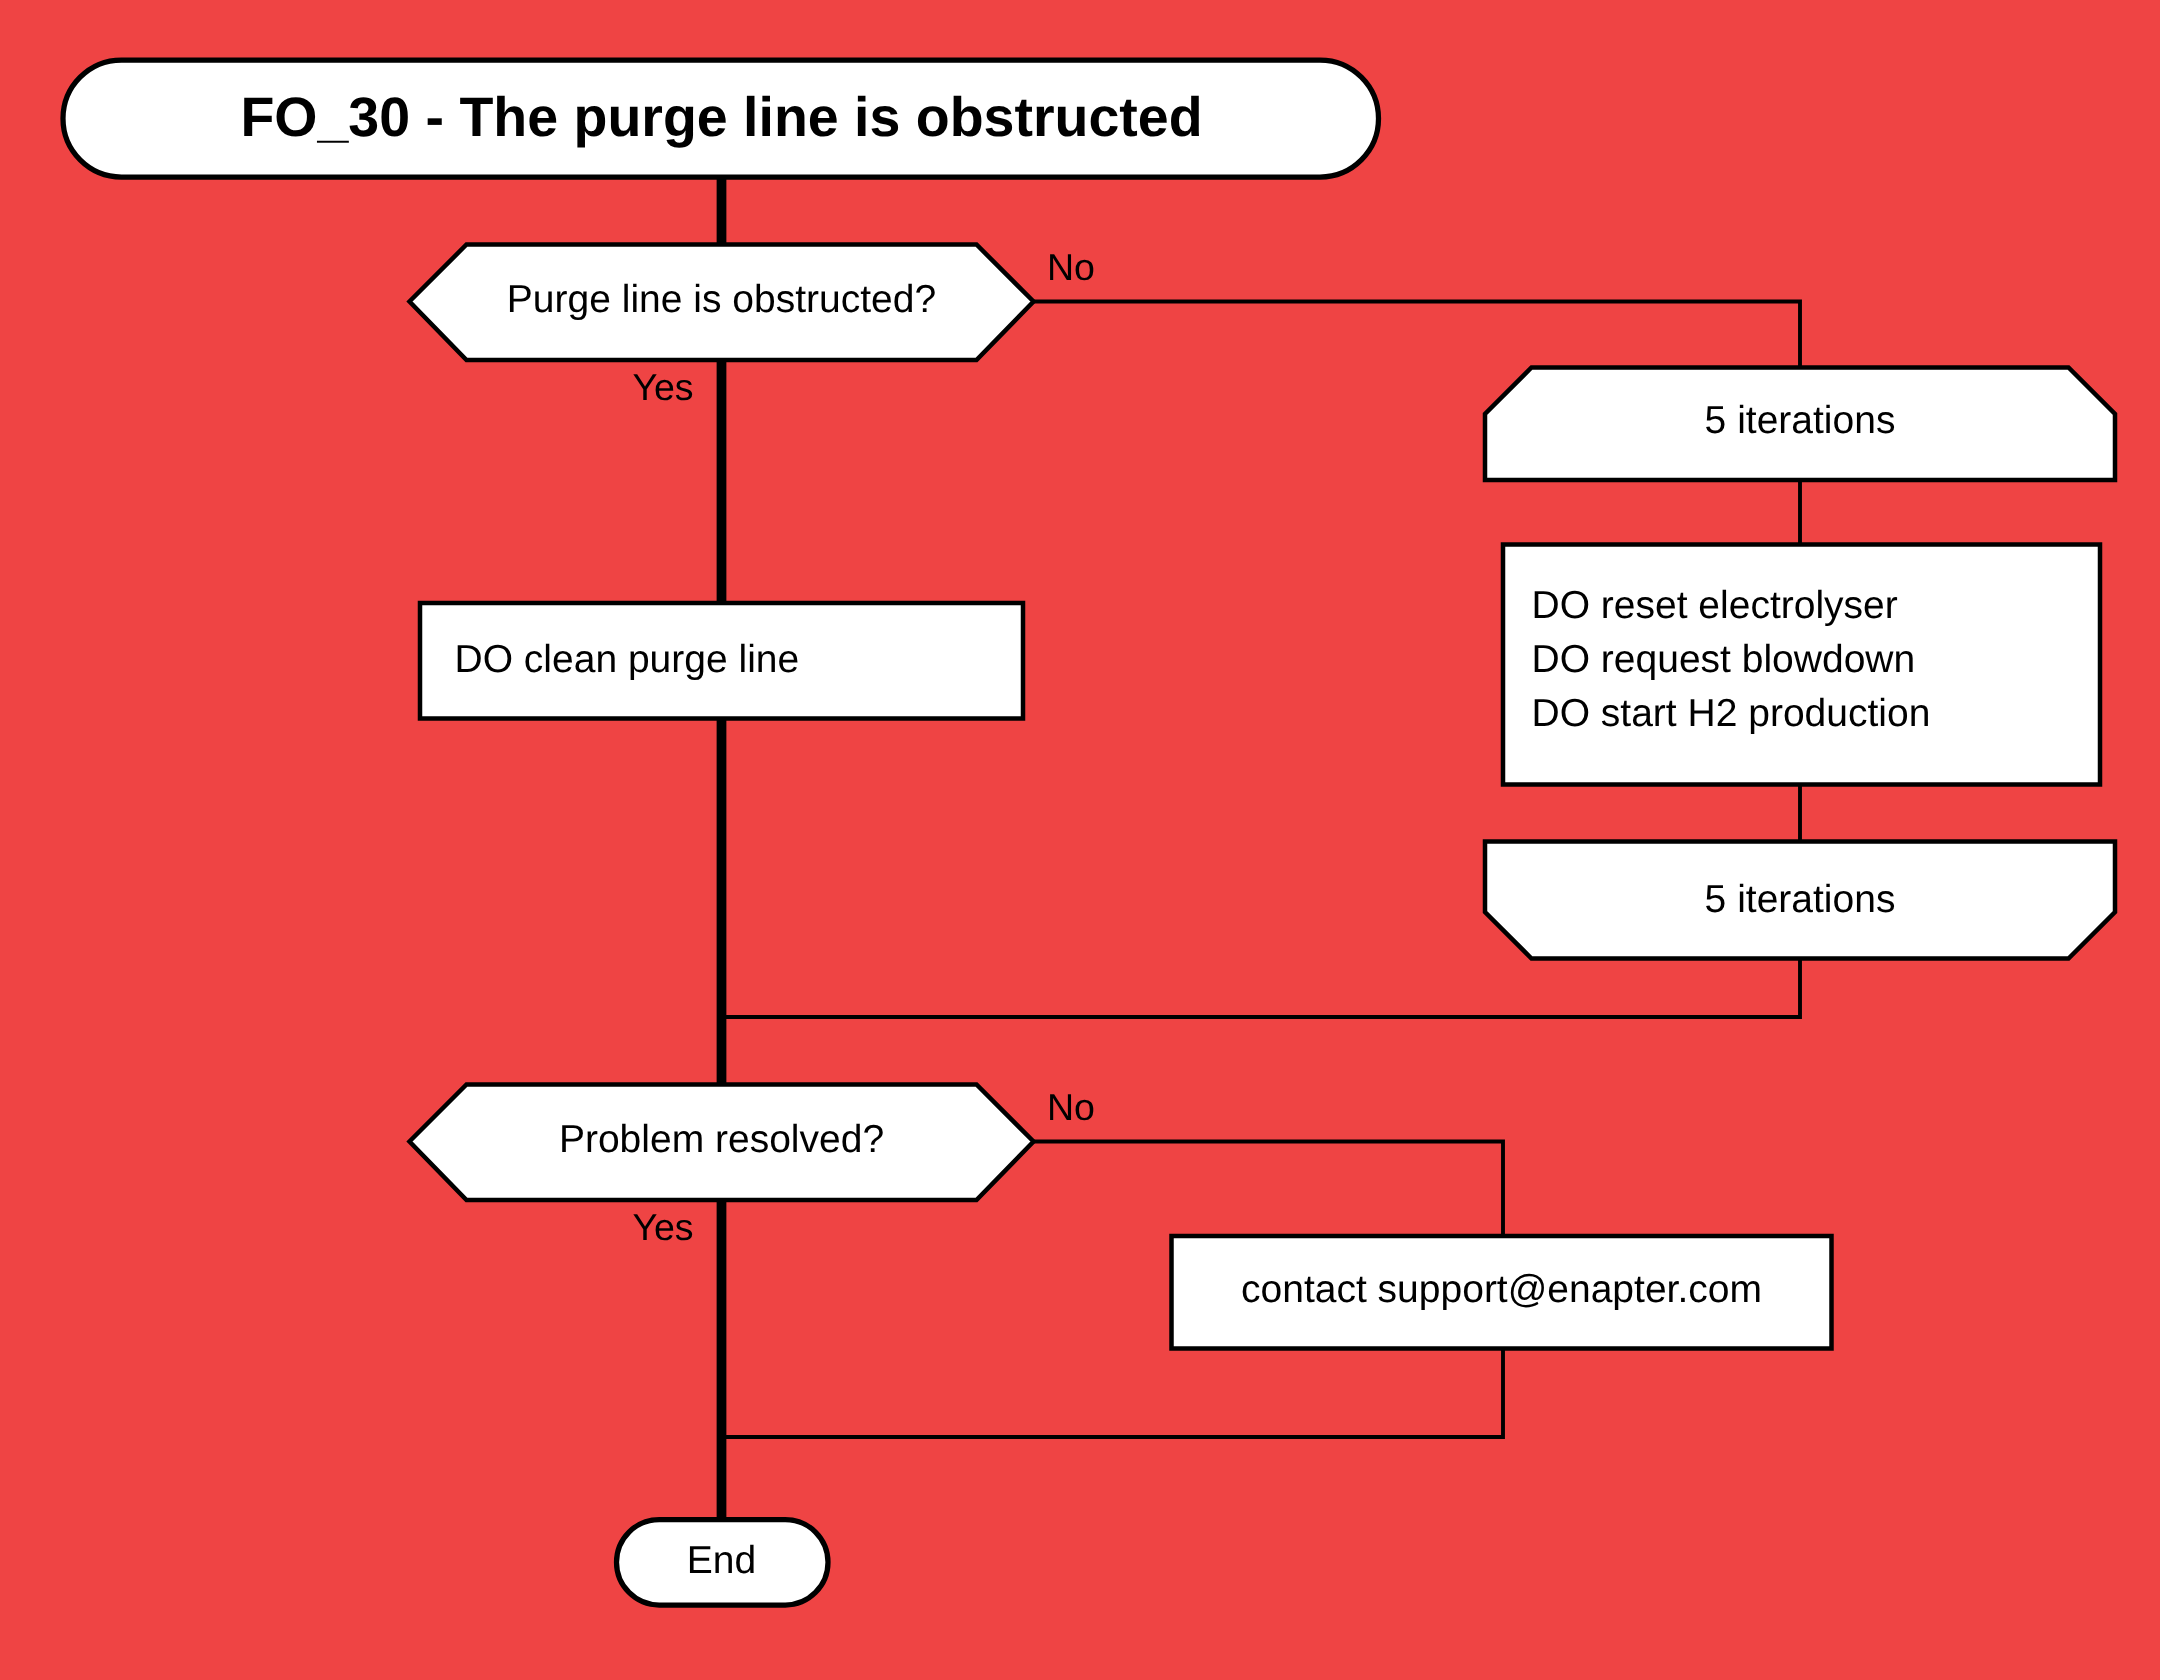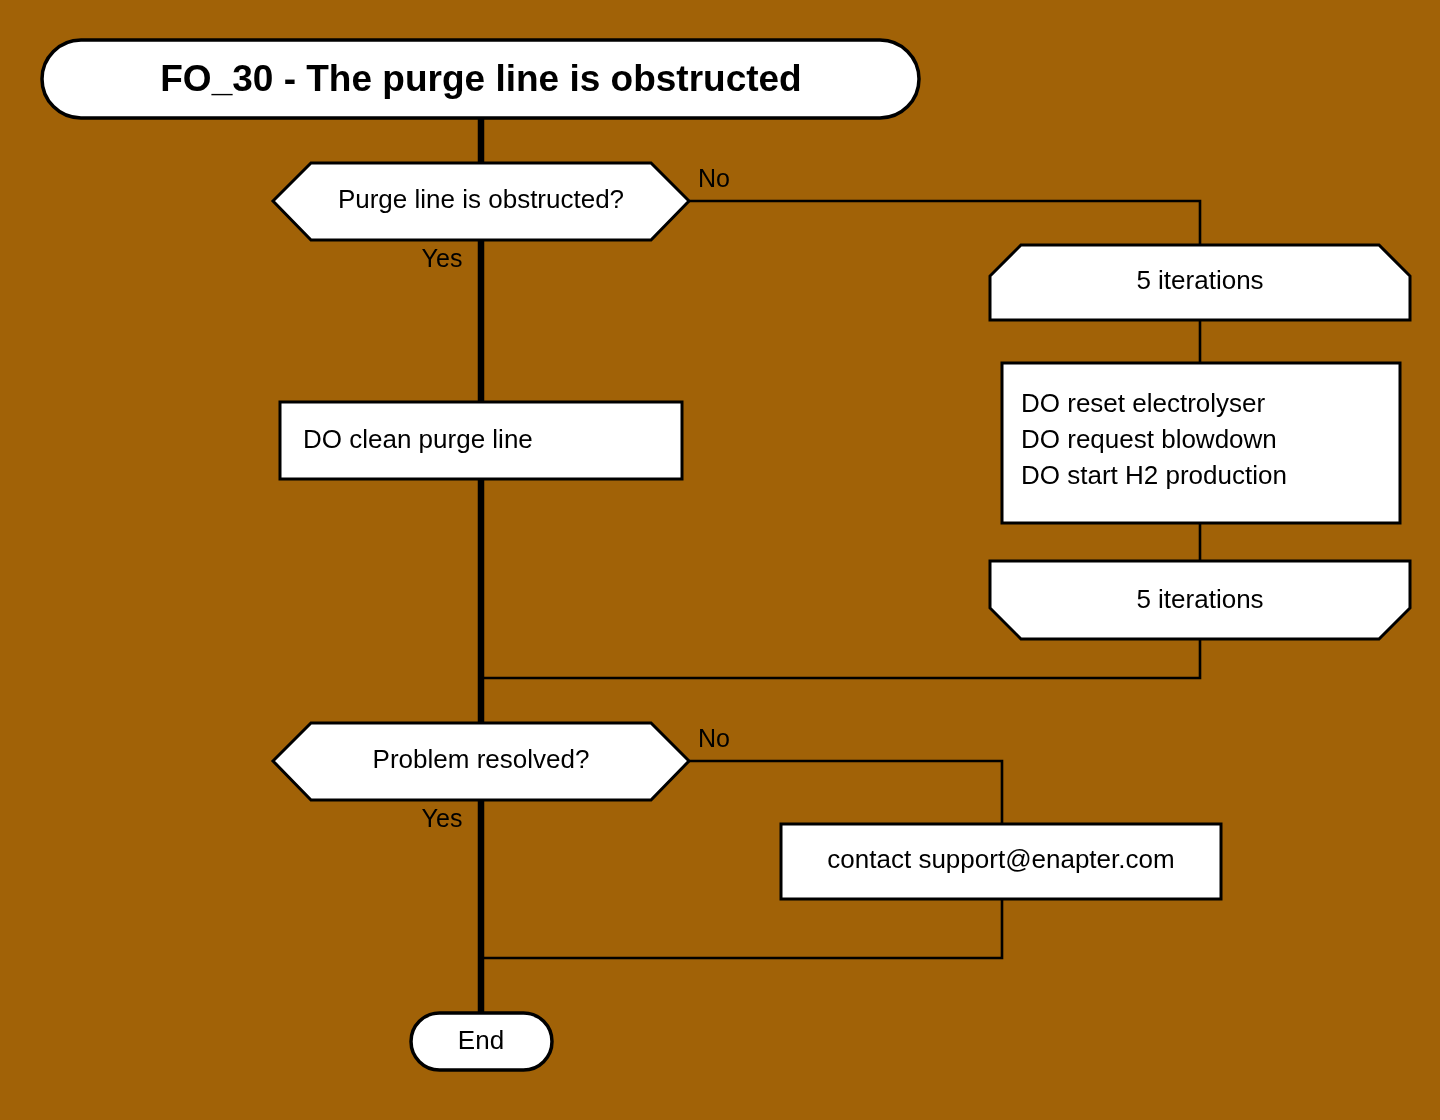--- a/index.html
+++ b/index.html
@@ -11,21 +11,21 @@
   body {
     width: 1440px;
     height: 1120px;
     overflow: hidden;
     font-family: "Liberation Sans", sans-serif;
   }
   #diagram-root {
     position: relative;
     width: 1440px;
     height: 1120px;
-    background: #a16207;
+    background: #ef4444;
   }
   svg#flow {
     position: absolute;
     top: 0;
     left: 0;
     width: 1440px;
     height: 1120px;
     display: block;
   }
   .node-outline {

